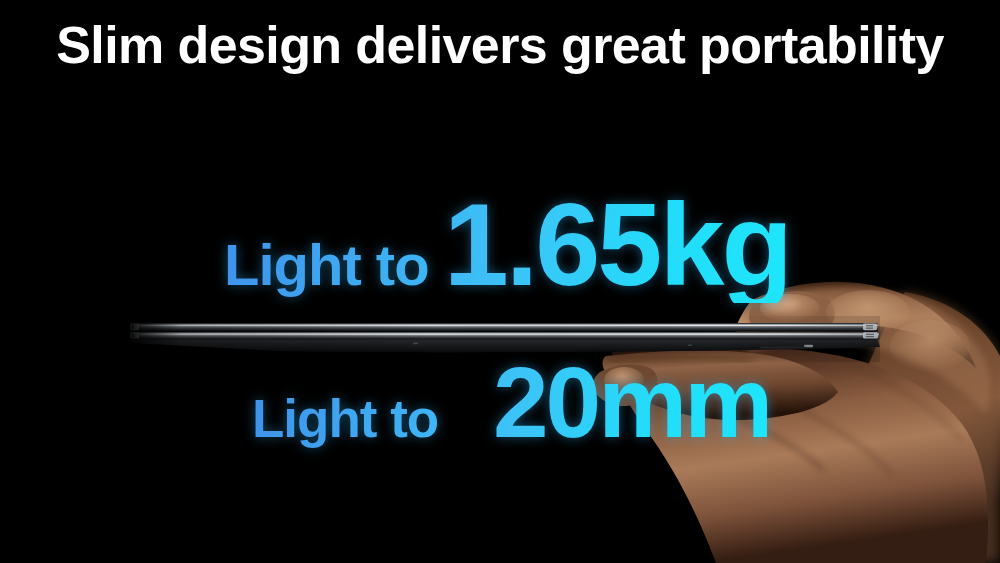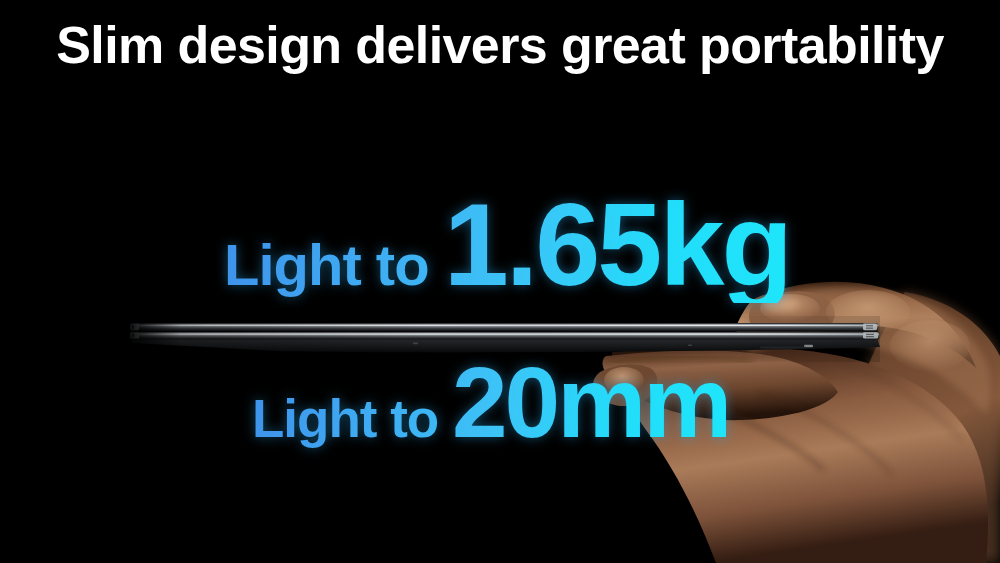--- a/index.html
+++ b/index.html
@@ -31,21 +31,21 @@
     background-image:linear-gradient(95deg,#3f92ea 0%,#3fa8f2 22%,#3cc4f7 52%,#22ddfa 78%,#1ee6fb 100%);
     -webkit-background-clip:text;background-clip:text;
     color:transparent;-webkit-text-fill-color:transparent;
     filter:drop-shadow(0 0 6px rgba(40,170,240,0.45));
   }
   #metric-weight{left:224px;top:186px;font-size:40px;line-height:1;}
   #metric-thickness{left:252px;top:352px;font-size:40px;line-height:1;}
   .metric .lead{font-size:58px;letter-spacing:-1px;vertical-align:baseline;}
   .metric .value{font-size:117px;letter-spacing:-3px;vertical-align:baseline;}
   #metric-thickness .lead{font-size:53px;}
-  #metric-thickness .value{font-size:100px;}
+  #metric-thickness .value{font-size:100px;margin-left:41px;}
 </style>
 </head>
 <body>
 
 <div id="stage">
 
   <div class="hand-wrap">
     <svg width="1000" height="563" viewBox="0 0 1000 563" style="position:absolute;left:0;top:0;">
       <defs>
         <linearGradient id="skinPalm" x1="0" y1="0" x2="0.25" y2="1">

